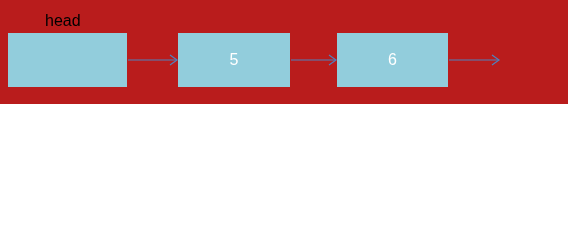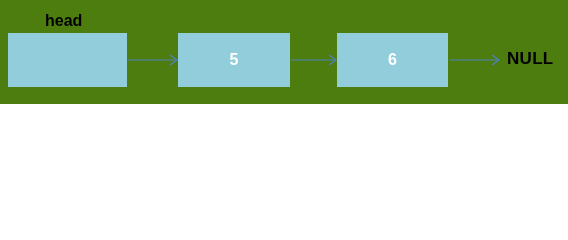--- a/index.html
+++ b/index.html
@@ -51,21 +51,21 @@
     letter-spacing: 0.3px;
   }
   .arrow-svg {
     position: absolute;
     overflow: visible;
   }
 </style>
 </head>
 <body>
 
-<div id="canvas" style="background: #4d7c0f; font-weight: bold;">
+<div id="canvas" style="background: #b91c1c;">
 
   <div class="head-label" id="head-label" style="left: 45px; top: 13px; color: rgb(0, 0, 0);">head</div>
 
   <div class="node-box" id="node-0" style="left: 8px; top: 33px; width: 119px; height: 54px; background: rgb(146, 205, 220);">
     <span class="node-value" style="color: rgb(255, 255, 255);"></span>
   </div>
 
   <div class="node-box" id="node-1" style="left: 178px; top: 33px; width: 112px; height: 54px; background: rgb(146, 205, 220);">
     <span class="node-value" style="color: rgb(255, 255, 255);">5</span>
   </div>
@@ -80,15 +80,14 @@
     </svg>
   <svg class="arrow-svg" id="arrow-1" xmlns="http://www.w3.org/2000/svg" width="57" height="12" viewBox="0 0 57 12" style="left: 285px; top: 54px;">
       <line x1="6" y1="6" x2="51" y2="6" stroke="#4f81bd" stroke-width="1.2"></line>
       <polyline points="44,1 51,6 44,11" fill="none" stroke="#4f81bd" stroke-width="1.2" stroke-linecap="butt" stroke-linejoin="miter"></polyline>
     </svg>
   <svg class="arrow-svg" id="arrow-2" xmlns="http://www.w3.org/2000/svg" width="62" height="12" viewBox="0 0 62 12" style="left: 443px; top: 54px;">
       <line x1="6" y1="6" x2="56" y2="6" stroke="#4f81bd" stroke-width="1.2"></line>
       <polyline points="49,1 56,6 49,11" fill="none" stroke="#4f81bd" stroke-width="1.2" stroke-linecap="butt" stroke-linejoin="miter"></polyline>
     </svg>
 
-  <div class="null-label" id="null-label" style="left: 507px; top: 50px; color: rgb(0, 0, 0);">NULL</div>
 
 </div>
 
 </body></html>

